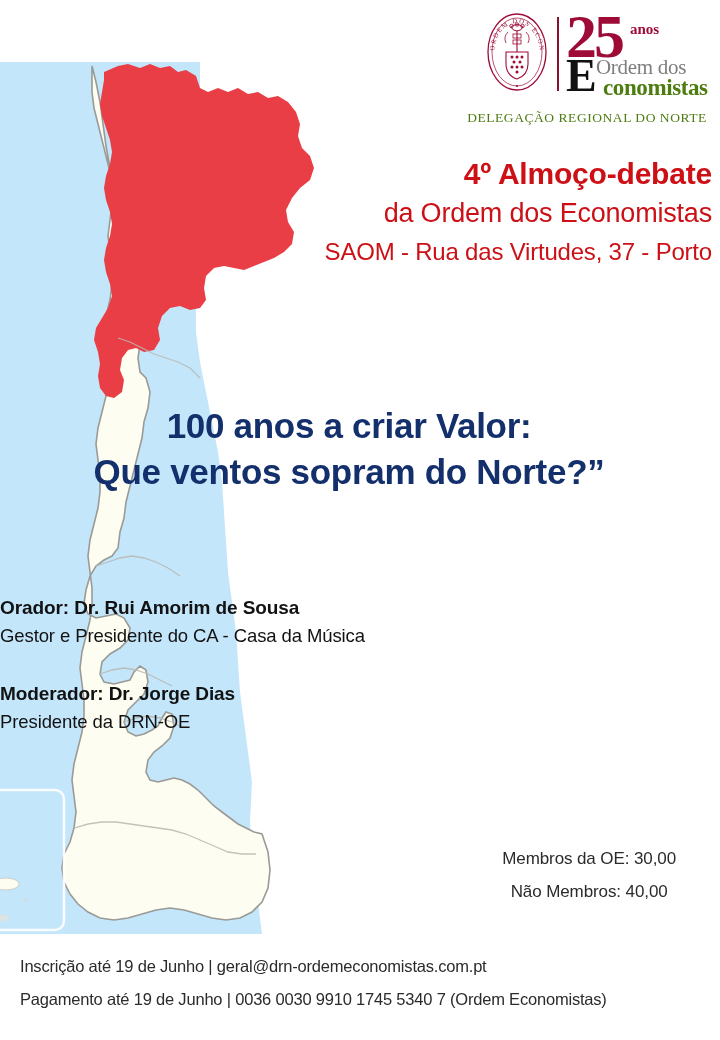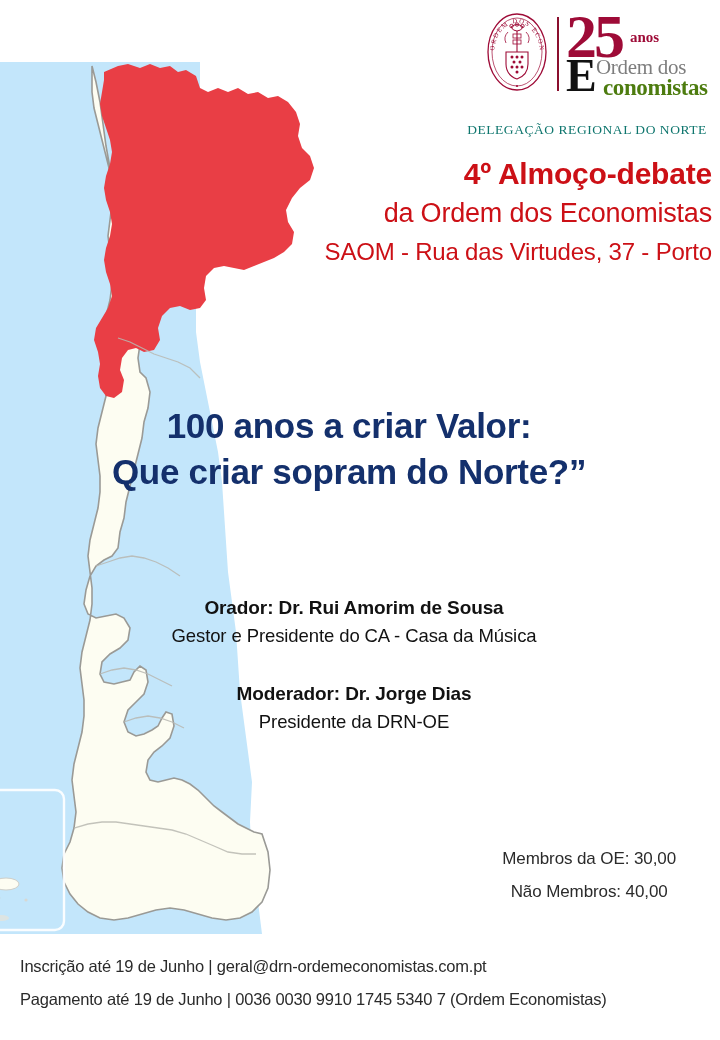--- a/index.html
+++ b/index.html
@@ -48,21 +48,21 @@
     width:148px; height:90px;
   }
   #anos-25{
     position:absolute; left:0; top:-4px;
     font-family:"Liberation Serif", serif;
     font-size:62px; font-weight:bold;
     color:#9e0b37; letter-spacing:-3px;
     line-height:1;
   }
   #anos-sup{
-    position:absolute; left:64px; top:20px;
+    position:absolute; left:64px; top:12px;
     font-family:"Liberation Serif", serif;
     font-size:15px; font-weight:bold;
     color:#9e0b37;
   }
   #oe-e{
     position:absolute; left:0; top:44px;
     font-family:"Liberation Serif", serif;
     font-size:46px; font-weight:bold;
     color:#111; line-height:1;
   }
@@ -75,22 +75,22 @@
   #oe-conom{
     position:absolute; left:37px; top:67px;
     font-family:"Liberation Serif", serif;
     font-size:23px; font-weight:bold; color:#4d7c0f;
     line-height:1; letter-spacing:-0.4px;
   }
   #logo-tagline{
     font-family:"Liberation Serif", serif;
     font-size:13.5px;
     letter-spacing:0.55px;
-    color:#0f766e;
-    margin-top:22px;
+    color:#4d7c0f;
+    margin-top:10px;
     text-align:center;
     padding-right:4px;
   }
 
   
   #event-header{
     position:absolute;
     right:8px; top:154px;
     width:500px;
     text-align:right;
@@ -112,21 +112,20 @@
     font-weight:bold;
     line-height:1.32;
     letter-spacing:-0.3px;
     z-index:4;
   }
 
   
   #speakers{
     position:absolute;
     left:0; right:12px; top:594px;
-    text-align:center;
     color:#121212;
     z-index:4;
   }
   .sp-bold{ font-size:19px; font-weight:bold; line-height:1.45; letter-spacing:-0.1px;}
   .sp-reg { font-size:18.5px; line-height:1.5; letter-spacing:-0.1px;}
   .sp-gap { height:31px; }
 
   
   #prices{
     position:absolute;
@@ -271,21 +270,21 @@
 </div>
 
 <div id="event-header">
   <div class="eh1">4º Almoço-debate</div>
   <div class="eh2">da Ordem dos Economistas</div>
   <div class="eh4">SAOM - Rua das Virtudes, 37 - Porto</div>
 </div>
 
 <div id="main-title">
   <div>100 anos a criar Valor:</div>
-  <div>Que criar sopram do Norte?”</div>
+  <div>Que ventos sopram do Norte?”</div>
 </div>
 
 <div id="speakers">
   <div class="sp-bold">Orador: Dr. Rui Amorim de Sousa</div>
   <div class="sp-reg">Gestor e Presidente do CA - Casa da Música</div>
   <div class="sp-gap"></div>
   <div class="sp-bold">Moderador: Dr. Jorge Dias</div>
   <div class="sp-reg">Presidente da DRN-OE</div>
 </div>
 

